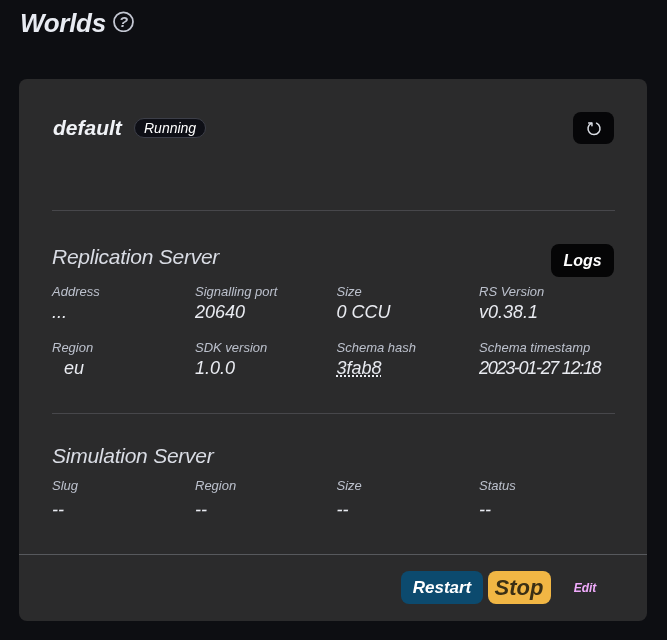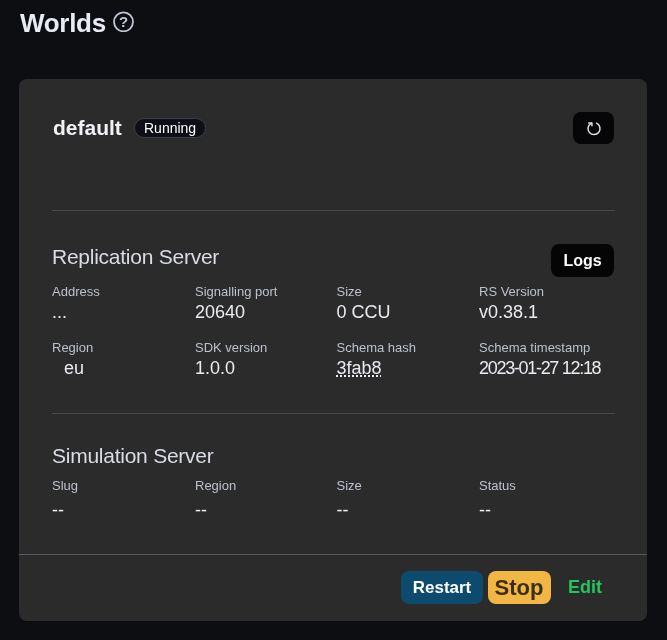--- a/index.html
+++ b/index.html
@@ -1,38 +1,38 @@
 <!DOCTYPE html>
 <html><head>
 <meta charset="utf-8">
 <style>
   * { margin:0; padding:0; box-sizing:border-box; }
   html,body { width:667px; height:640px; background:#0d0e12; font-family:"Liberation Sans", sans-serif; overflow:hidden; }
-  #stage { position:relative; width:527px; height:640px; }
+  #stage { position:relative; width:527px; height:640px;font-style:italic; }
   h1 { position:absolute; left:20px; top:8px; font-size:26px; font-weight:bold; color:#e8ebf2; letter-spacing:-0.3px; }
   .help { position:absolute; left:113px; top:11px; width:21px; height:21px; }
   .card { position:absolute; left:19px; top:79px; width:628px; height:542px; background:#2b2b2c; border-radius:8px; }
   .title { position:absolute; left:34px; top:38px; font-size:21px; font-weight:bold; color:#f0f2f6; line-height:1; }
   .pill { display:inline-flex; align-items:center; border-radius:12px; color:#fff; white-space:nowrap; }
   .pill-running { position:absolute; left:115px; top:39px; height:20px; padding:0 9px; font-size:14px; background:#0e0f16; border:1px solid #3c3e48; border-radius:11px; }
   .pillrow { position:absolute; left:33px; top:79px; display:flex; gap:8px; }
   .pillrow .pill { height:23px; padding:0 14px; font-size:14px; background:#10111a; border:1px solid #393b45; }
   .pill.blue { background:#57679b; border:none; }
   .iconbtn { position:absolute; left:554px; top:33px; width:41px; height:32px; background:#060608; border-radius:8px; display:flex; align-items:center; justify-content:center; }
   .div1 { position:absolute; left:33px; top:131px; width:563px; height:1px; background:#47474b; }
   .sect { position:absolute; font-size:21px; color:#d9dce4; line-height:1; letter-spacing:-0.25px; }
   .logs { position:absolute; left:532px; top:165px; width:63px; height:33px; background:#050506; border-radius:8px; color:#fff; font-size:16px; font-weight:bold; display:flex; align-items:center; justify-content:center; }
   .lbl { position:absolute; font-size:13px; color:#bcc1cd; line-height:1; }
   .val { position:absolute; font-size:18px; color:#e9ebf1; line-height:1; }
   .div2 { position:absolute; left:33px; top:334px; width:563px; height:1px; background:#47474b; }
   .fdiv { position:absolute; left:0; top:475px; width:628px; height:1px; background:#57595d; }
   .btn { position:absolute; top:492px; height:33px; border-radius:8px; font-size:22px; font-weight:bold; display:flex; align-items:center; justify-content:center; }
   .restart { left:382px; width:82px; background:#0c4a6e; color:#fff; font-size:17px; }
   .stop { left:468.5px; width:63px; background:#f1b644; color:#3a2f15; }
-  .edit { left:534px; width:64px; background:transparent; color:#22c55e; font-size:18px; }
+  .edit { left:534px; width:64px; background:transparent; color:#f0abfc; font-size:12px; }
   .dotted { text-decoration:underline dotted; text-underline-offset:2px; text-decoration-thickness:1.5px; }
   .ts { letter-spacing:-1.3px; }
 </style>
 </head>
 <body>
 <div id="stage">
   <h1>Worlds</h1>
   <svg class="help" viewBox="0 0 21 21">
     <circle cx="10.5" cy="10.8" r="9.5" fill="none" stroke="#c3c7d2" stroke-width="1.8"></circle>
     <text x="10.6" y="16.1" font-size="15" font-weight="bold" fill="#c3c7d2" text-anchor="middle" font-family="Liberation Sans">?</text>

